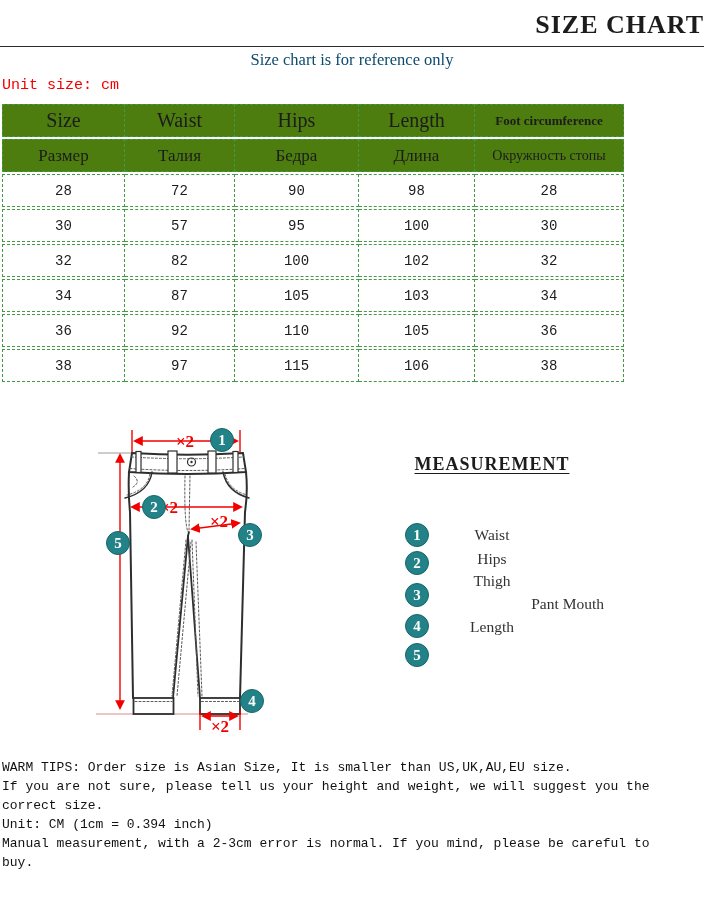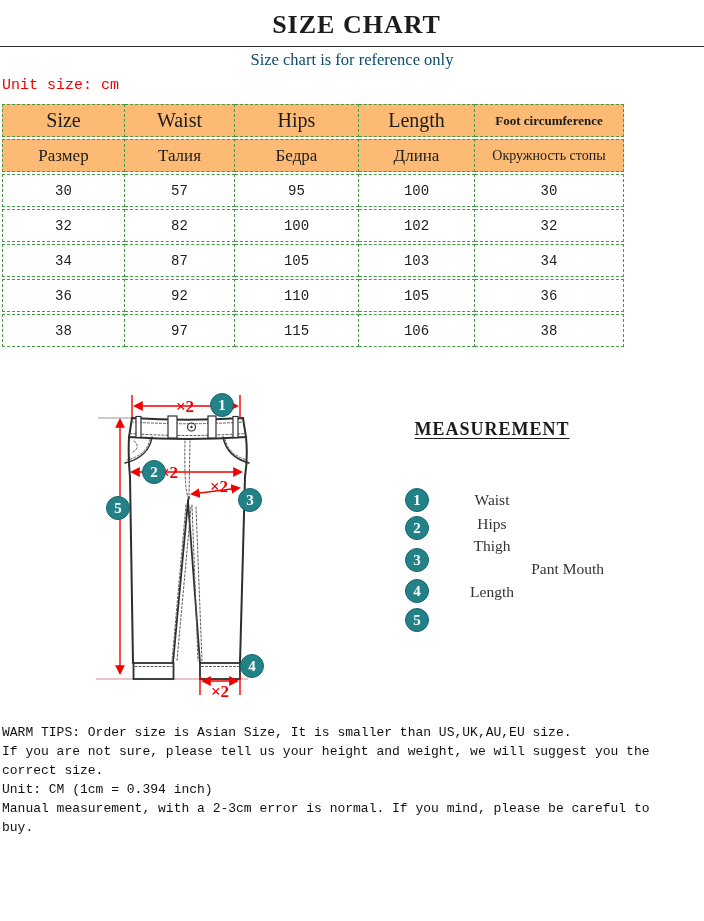--- a/index.html
+++ b/index.html
@@ -2,40 +2,40 @@
 <html><head>
 <meta charset="utf-8">
 <style>
   html,body { margin:0; padding:0; background:#fff; }
   .page {
     position:relative; width:704px; height:921px; background:#fff;
     overflow:hidden; font-family:"Liberation Serif", serif; color:#1c1c1c;
   }
   
   .title {
-    margin:10px 0 0 9px; text-align:center;
+    margin:10px 0 0 9px; text-align:right;
     font-size:26px; line-height:30px; font-weight:600; letter-spacing:1px;
   }
   .rule { margin:6px 0 0 0; border:none; border-top:1px solid #2b2b2b; }
   .subtitle { margin-top:4px; text-align:center; font-size:16.5px; line-height:18px; color:#0c4a6e; }
   .unit-note {
     margin:9px 0 0 2px; color:#f20000;
     font-family:"Liberation Mono", monospace; font-size:15px; line-height:16px;
   }
   
   table.size-table {
     margin:8px 0 0 2px; width:622px; table-layout:fixed;
     border-collapse:separate; border-spacing:0 2px;
   }
   .size-table th, .size-table td {
     border:1px dashed #449944; height:31px; padding:0; text-align:center;
     vertical-align:middle; overflow:hidden;
   }
   .size-table th + th, .size-table td + td { border-left:none; }
-  .size-table thead th { background:#fdba74; font-weight:normal; }
+  .size-table thead th { background:#4d7c0f; font-weight:normal; }
   .h-en { font-size:20px; }
   th.small-en { font-size:13px; font-weight:bold !important; }
   .h-ru { font-size:17px; }
   th.small-ru { font-size:14px; }
   .size-table td { font-family:"Liberation Mono", monospace; font-size:14px; }
   
   .diagram-section { position:relative; margin-top:38px; height:332px; }
   .pants-svg { position:absolute; left:68px; top:0; }
   .m-heading {
     position:absolute; left:380px; top:32px; width:224px; text-align:center;
@@ -86,20 +86,27 @@
       </tr>
       <tr>
         <th class="h-ru">Размер</th>
         <th class="h-ru">Талия</th>
         <th class="h-ru">Бедра</th>
         <th class="h-ru">Длина</th>
         <th class="h-ru small-ru">Окружность стопы</th>
       </tr>
     </thead>
     <tbody>
+      <tr>
+        <td>28</td>
+        <td>72</td>
+        <td>90</td>
+        <td>98</td>
+        <td>28</td>
+      </tr>
       <tr>
         <td>30</td>
         <td>57</td>
         <td>95</td>
         <td>100</td>
         <td>30</td>
       </tr>
       <tr>
         <td>32</td>
         <td>82</td>

